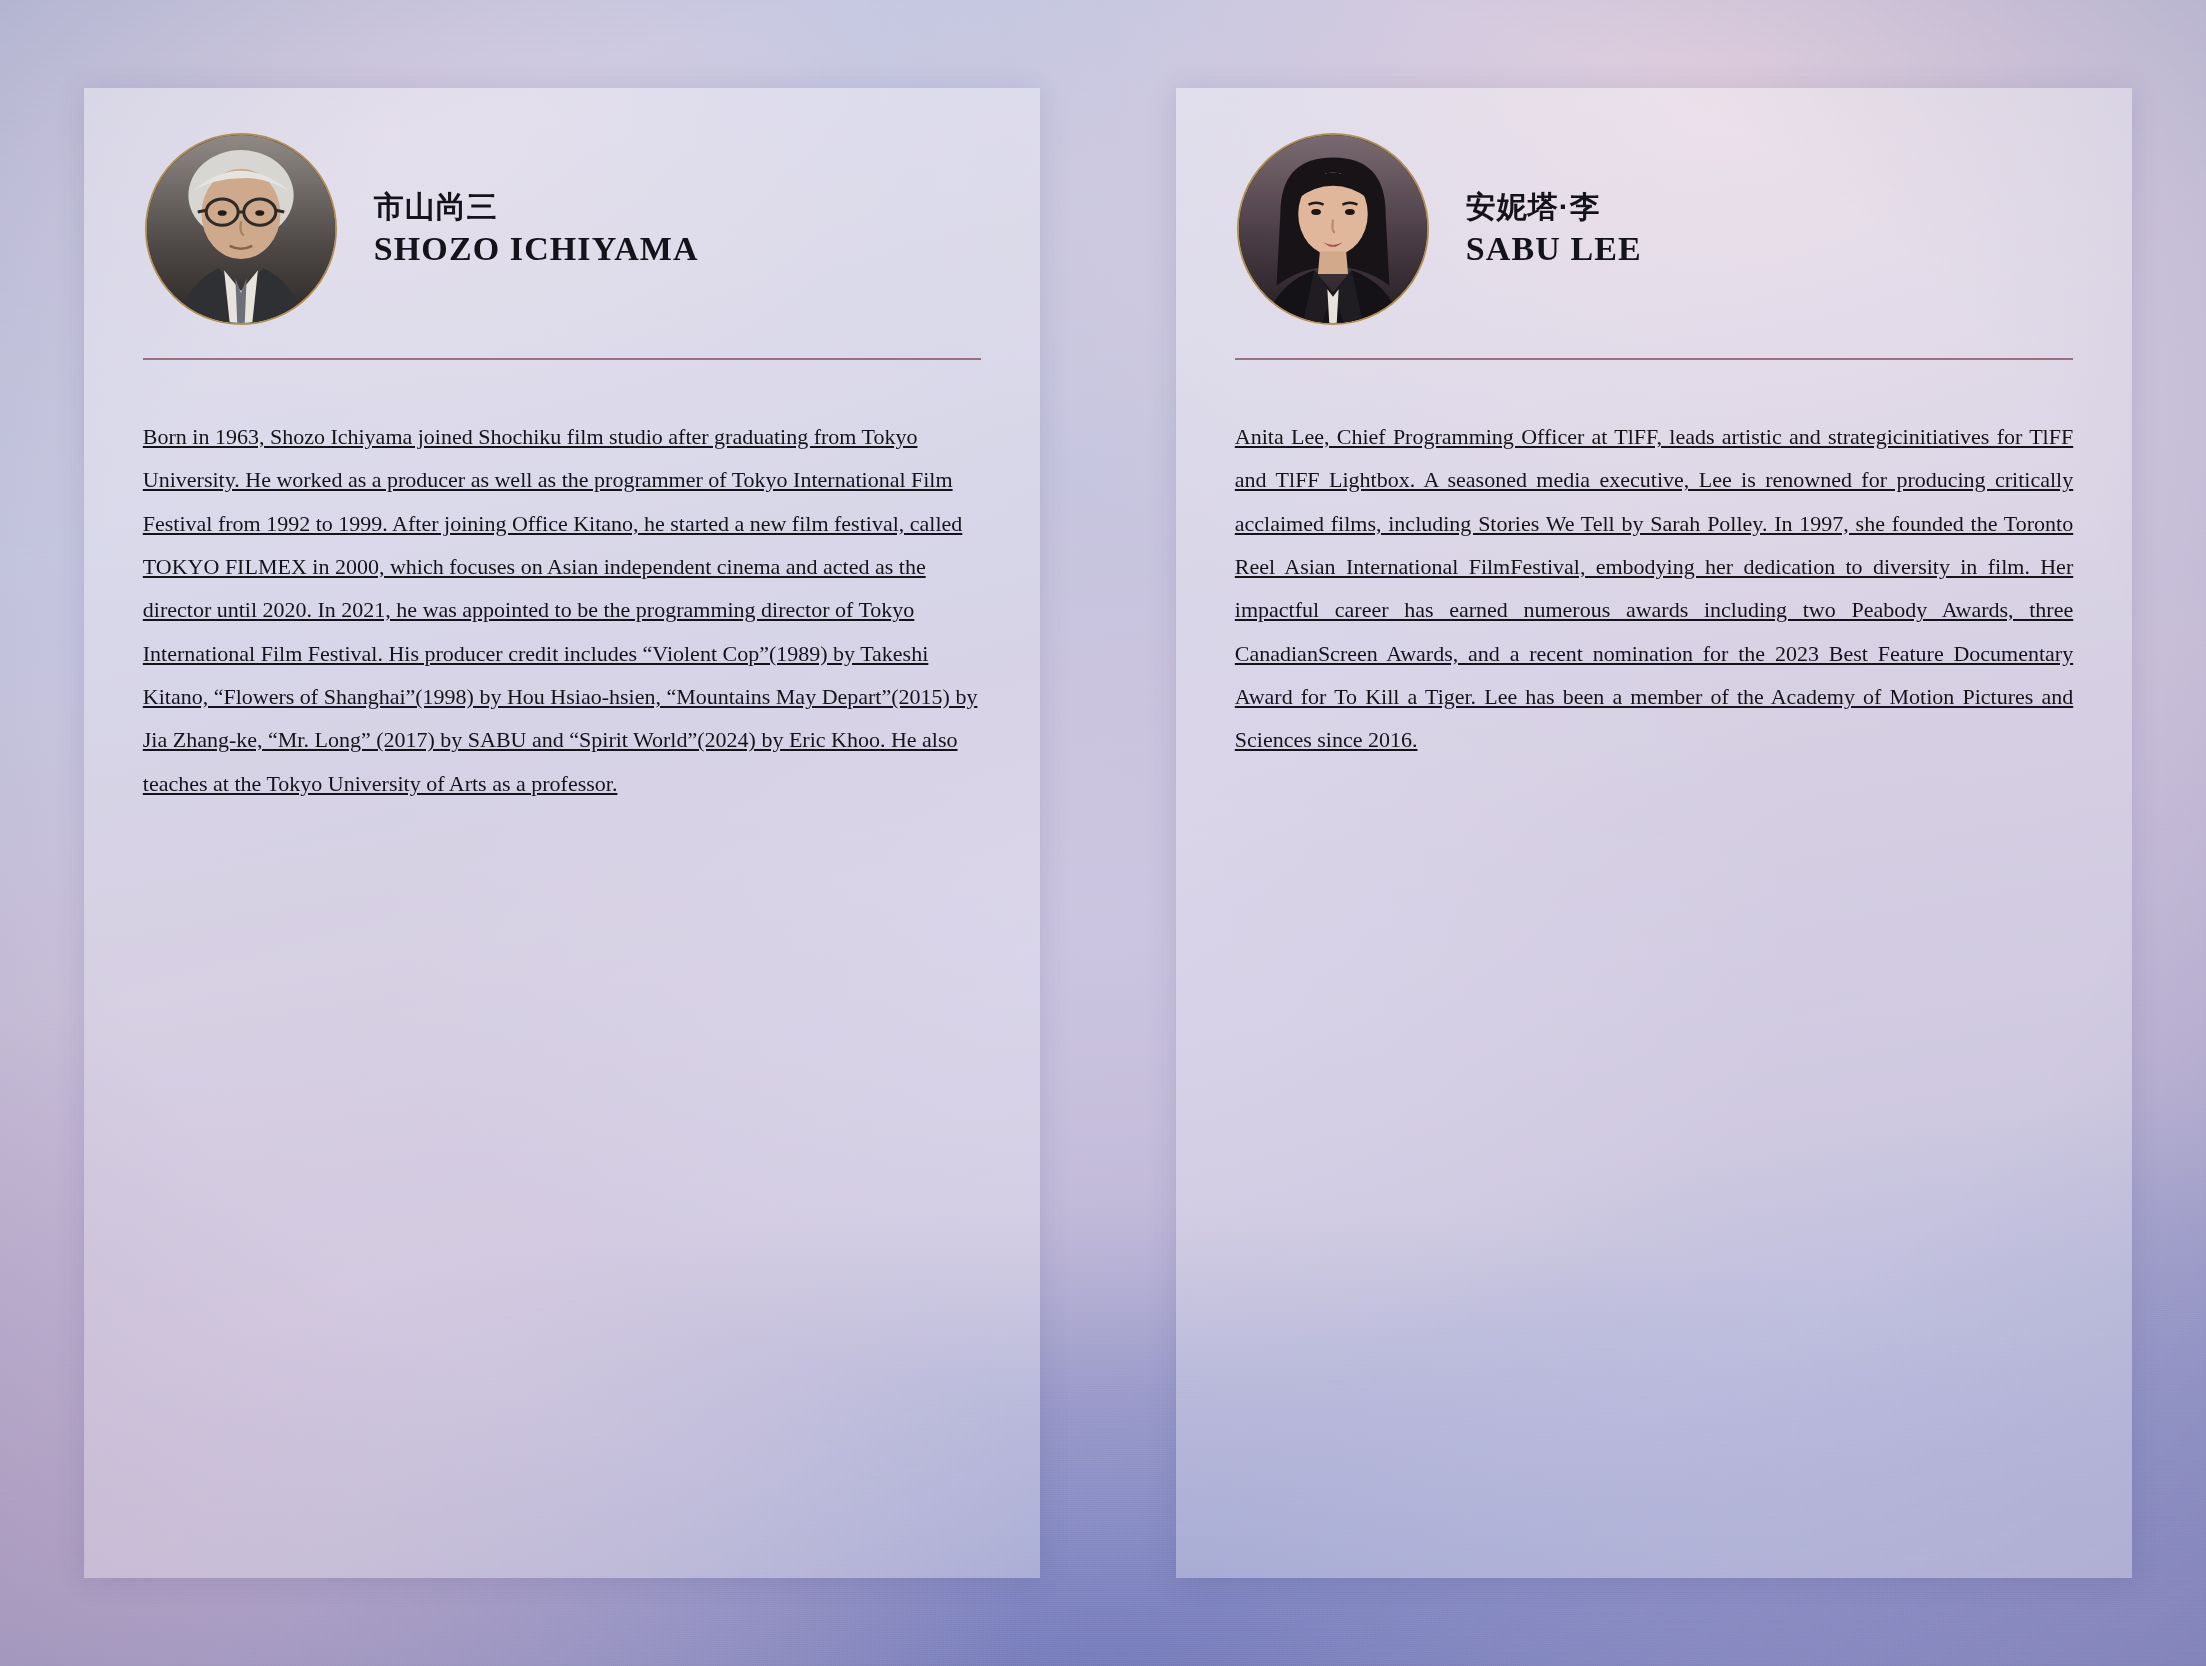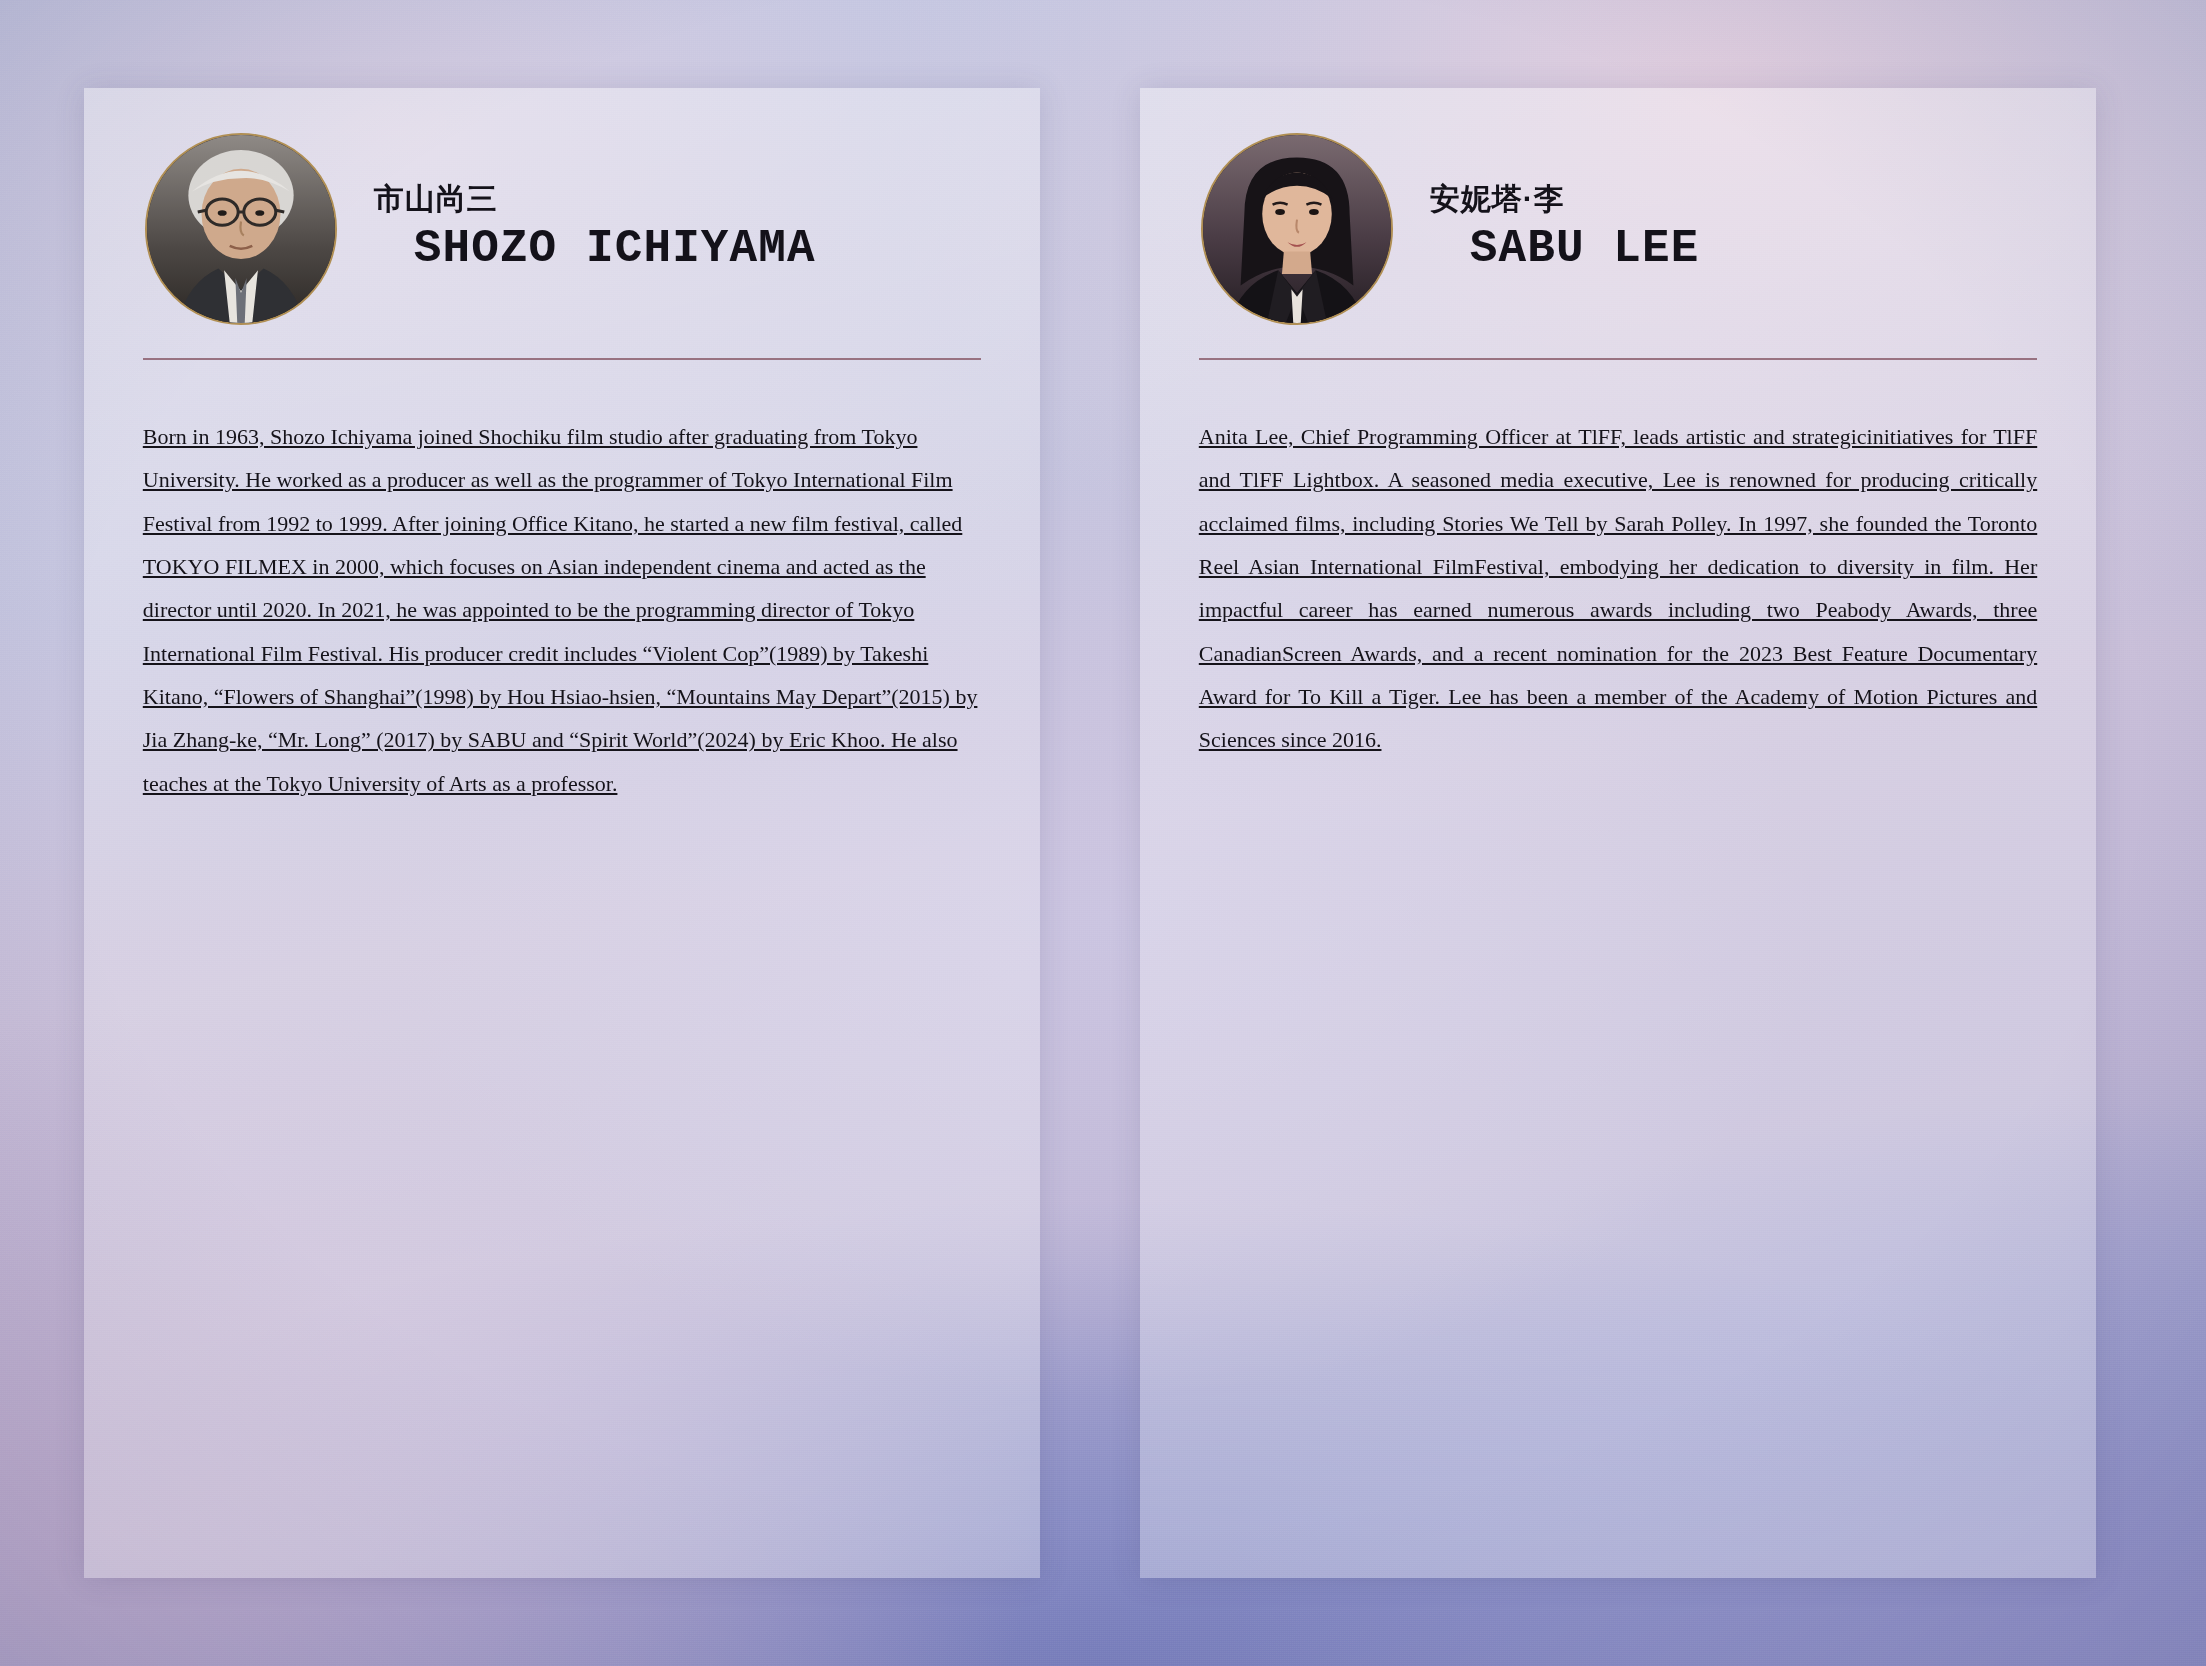--- a/index.html
+++ b/index.html
@@ -51,21 +51,21 @@
     position: absolute;
     top: 88px;
     width: 956px;
     height: 1490px;
     background: rgba(255,255,255,0.30);
     box-shadow: 0 2px 27.4px rgba(60,60,110,0.16);
     box-sizing: border-box;
     padding: 45px 51px 12px 51px;
   }
   .card.left  { left: 84px; background: linear-gradient(165deg, rgba(255,255,255,0.40) 0%, rgba(255,255,255,0.26) 48%, rgba(255,255,255,0.33) 100%); }
-  .card.right { left: 1140px; background: linear-gradient(165deg, rgba(255,255,255,0.40) 0%, rgba(255,255,255,0.26) 48%, rgba(255,255,255,0.33) 100%); }
+  .card.right { left: 1176px; background: linear-gradient(165deg, rgba(255,255,255,0.40) 0%, rgba(255,255,255,0.26) 48%, rgba(255,255,255,0.33) 100%); }
 
   .person-header {
     display: flex;
     align-items: center;
     gap: 37px;
     padding-left: 9.8px;
     height: 192px;
   }
   .avatar {
     width: 188px;
@@ -81,27 +81,26 @@
 
   .names { line-height: 1.22; }
   .name-cn {
     font-family: "Liberation Sans", sans-serif;
     font-weight: bold;
     font-size: 30px;
     letter-spacing: 1px;
     color: #14121a;
   }
   .name-en {
-    font-family: Liberation Mono, monospace;
+    font-family: Liberation Serif, serif;
     font-weight: bold;
-    font-size: 46px;
+    font-size: 34px;
     letter-spacing: 1.1px;
     color: #14121a;
     margin-top: 2.9px;
-    margin-left: 40px;
   }
 
   .divider {
     height: 2px;
     background: #8c5f6e;
     margin: 33px 7.8px 0 7.8px;
     opacity: 0.85;
   }
 
   .body-zh {

